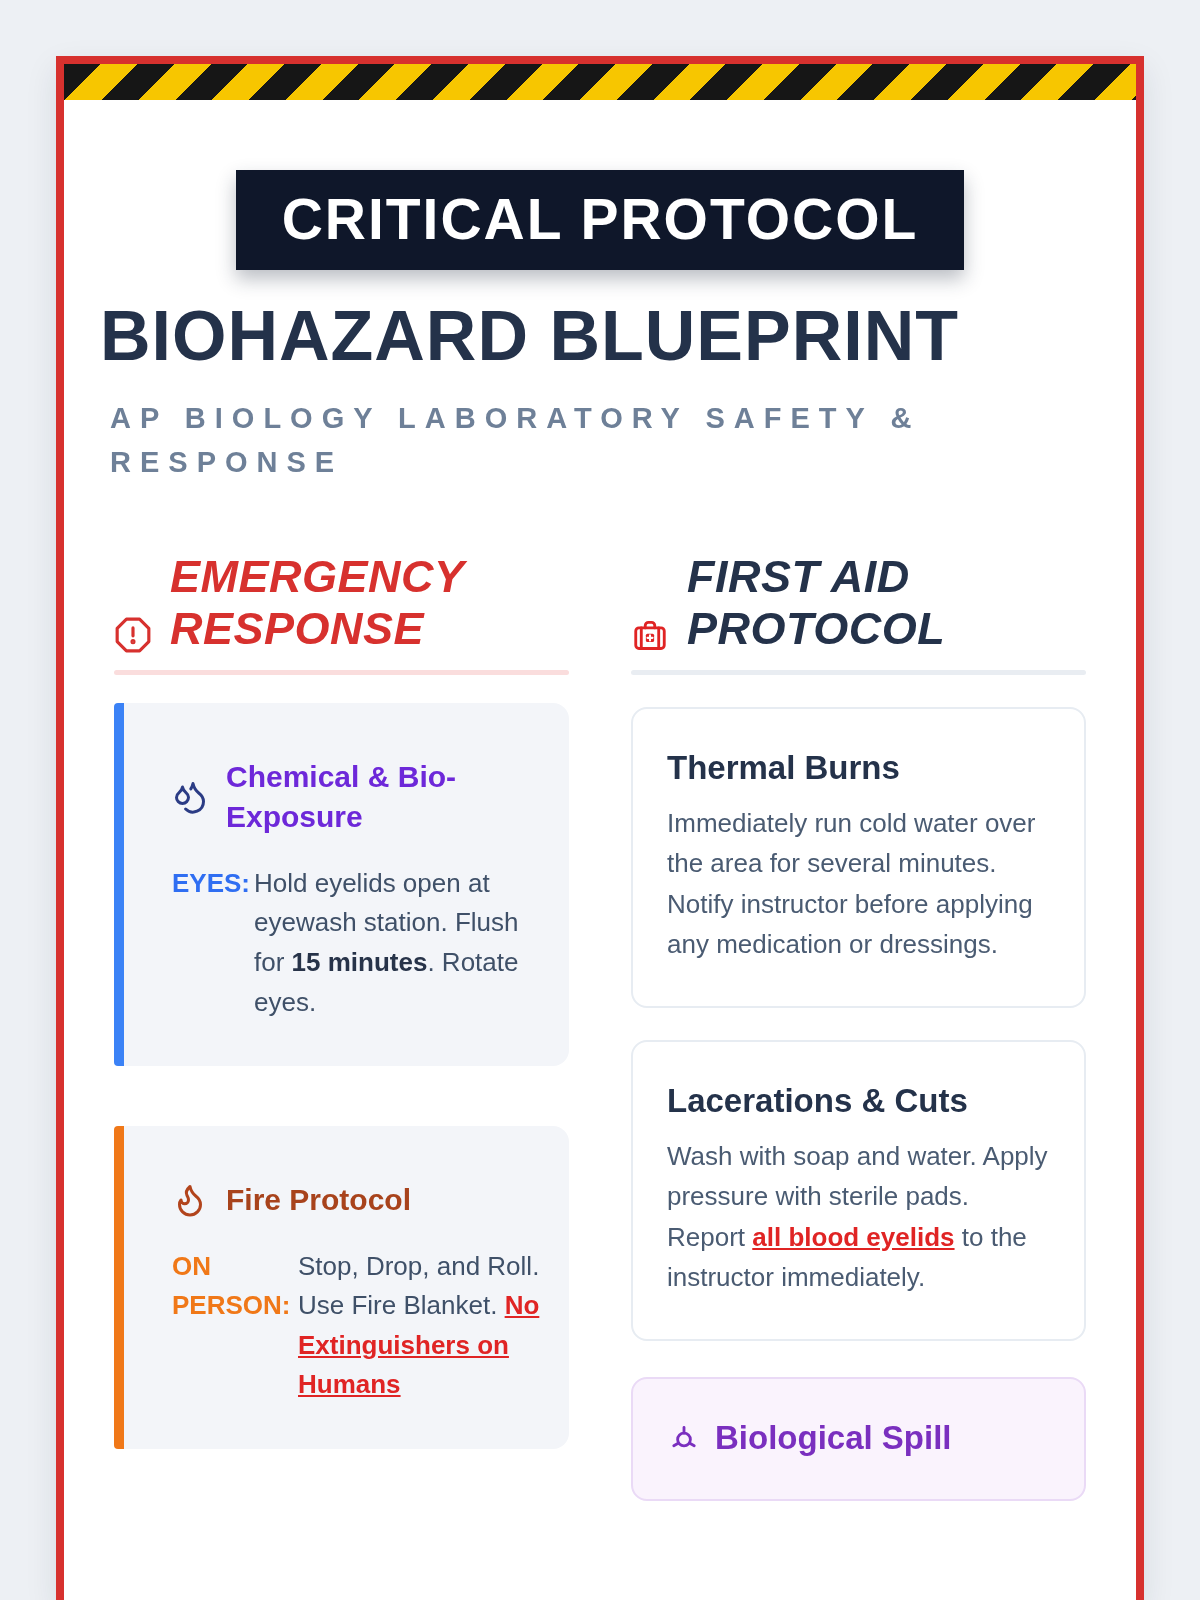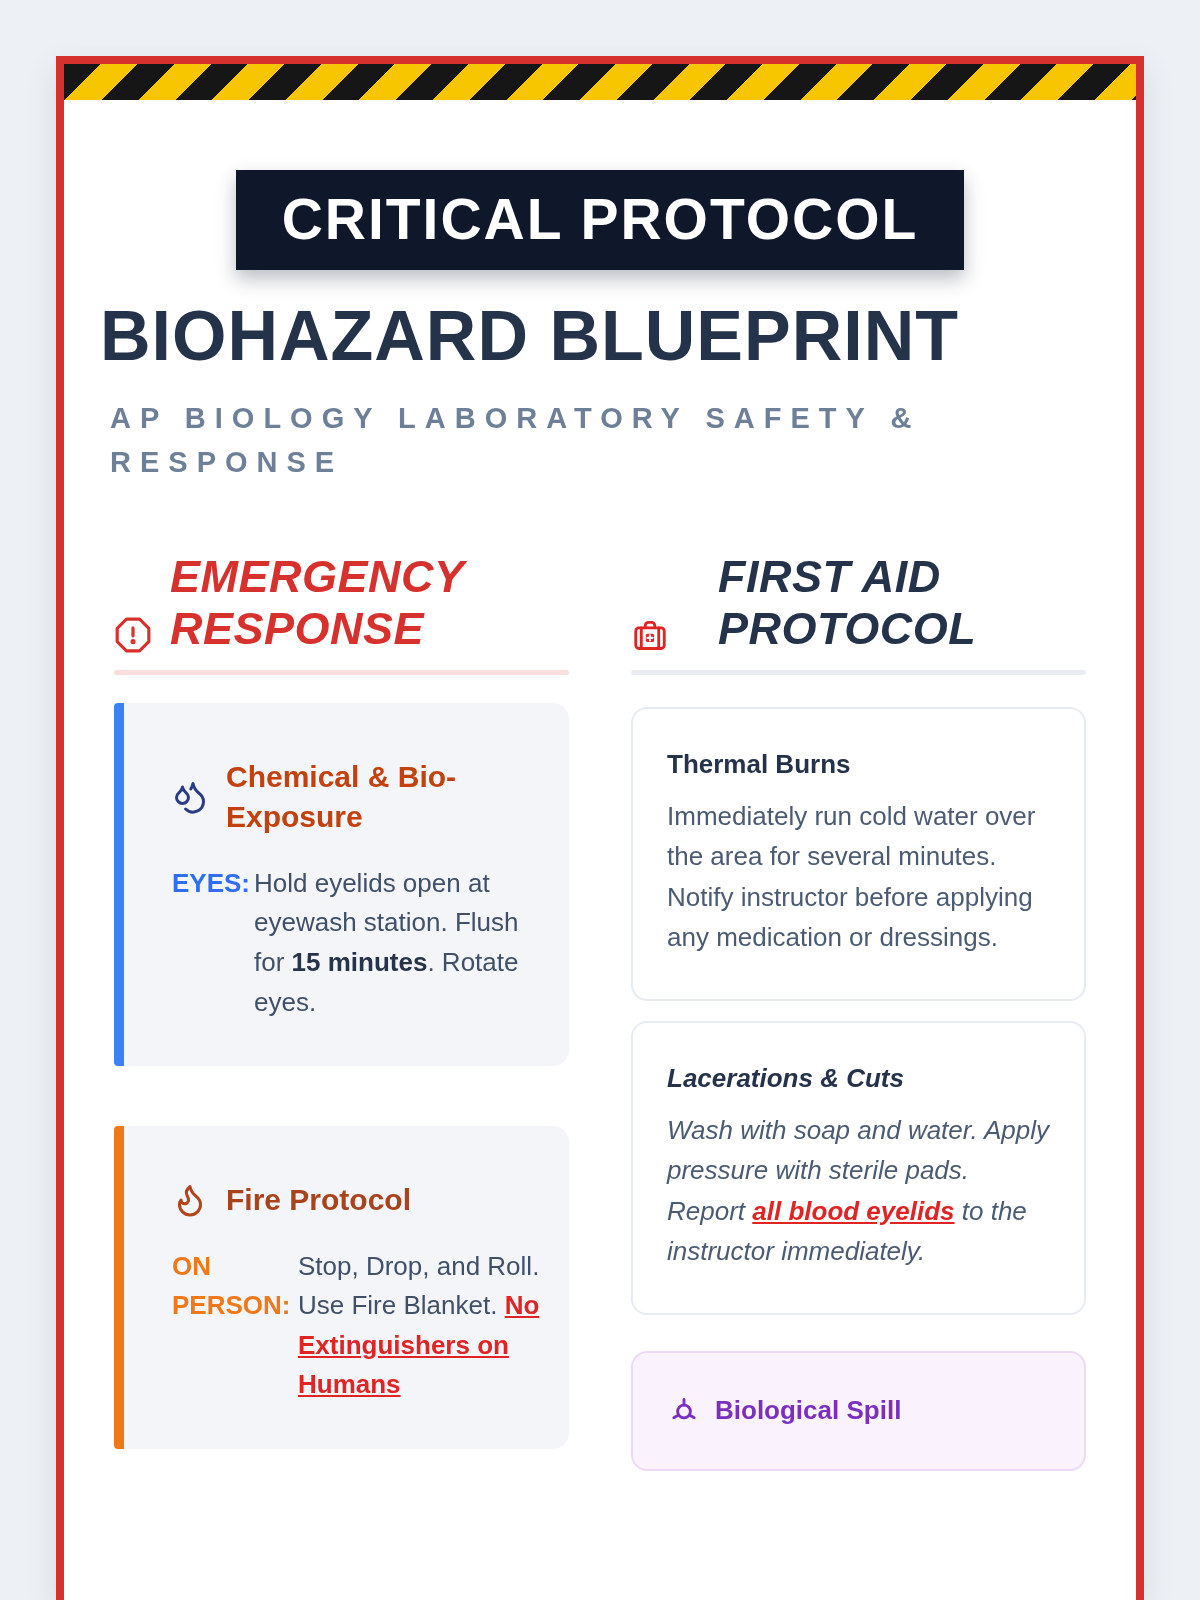--- a/index.html
+++ b/index.html
@@ -48,58 +48,58 @@
     padding:0 50px; margin-top:66px;
   }
   .section-heading {
     display:flex; align-items:flex-end; gap:18px;
   }
   .section-heading .h-text {
     font-size:45px; line-height:1.14; font-weight:800; font-style:italic;
     letter-spacing:.5px;
   }
   .section-heading.red .h-text { color:#d7312e; }
-  .section-heading.navy .h-text { color:#24324a;margin-left:31px; }
+  .section-heading.navy .h-text { color:#24324a; }
   .heading-rule { height:5px; margin-top:16px; border-radius:3px; }
   .heading-rule.pink { background:#fadddd; }
   .heading-rule.gray { background:#e9edf2; }
 
   
   .proto-card {
     margin-top:28px;
     background:#f3f5f9;
     border-radius:4px 16px 16px 4px;
     padding:54px 26px 44px 48px;
   }
   .proto-card.blue   { border-left:10px solid #3b82f6; }
   .proto-card.orange { border-left:10px solid #f07818; }
   .proto-title-row { display:flex; align-items:center; gap:18px; }
   .proto-title { font-size:30px; font-weight:800; line-height:1.35; }
-  .proto-card.blue   .proto-title { color:#c2410c; }
+  .proto-card.blue   .proto-title { color:#6d28d9; }
   .proto-card.orange .proto-title { color:#a8431c; }
   .proto-row { display:flex; margin-top:26px; }
   .proto-label {
     flex:0 0 auto; font-weight:800; font-size:26px; line-height:1.52;
   }
   .proto-card.blue   .proto-label { width:82px;  color:#2f6ef2; }
   .proto-card.orange .proto-label { width:126px; color:#f07818; }
   .proto-text {
     flex:1 1 auto; font-size:26px; line-height:1.52; color:#3f5068;
   }
 
   
   .aid-card {
     margin-top:32px;
     background:#ffffff;
     border:2px solid #e7ecf2;
     border-radius:16px;
     padding:40px 34px 42px;
   }
   .aid-card.purple { background:#faf3fd; border-color:#eadaf6; }
-  .aid-title { font-size:26px; font-weight:800; color:#24324a; }
+  .aid-title { font-size:33px; font-weight:800; color:#24324a; }
   .aid-title-row { display:flex; align-items:center; gap:14px; }
   .aid-card.purple .aid-title { color:#7a2fbf; }
   .aid-body { margin-top:16px; font-size:26px; line-height:1.55; color:#4a5b72; }
 
   
   .seg-b { font-weight:700; color:#273349; }
   .seg-u { text-decoration:underline; }
   .seg-red { color:#e02424; }
   .seg-red.seg-b { color:#e02424; }
 
@@ -179,21 +179,21 @@
         </span>
         <div class="h-text">FIRST AID PROTOCOL</div>
       </div>
       <div class="heading-rule gray"></div>
 
       <div class="aid-card">
         <div class="aid-title">Thermal Burns</div>
         <div class="aid-body"><span>Immediately run cold water over the area for several minutes. Notify instructor before applying any medication or dressings.</span></div>
       </div>
 
-      <div class="aid-card" style="margin-top:20px;font-style:italic;">
+      <div class="aid-card" style="margin-top:32px;">
         <div class="aid-title">Lacerations &amp; Cuts</div>
         <div class="aid-body"><span>Wash with soap and water. Apply pressure with sterile pads. Report </span><span class="seg-b seg-u seg-red">all blood eyelids</span><span> to the instructor immediately.</span></div>
       </div>
 
       <div class="aid-card purple" style="margin-top:36px;">
         <div class="aid-title-row">
           <span class="icon">
             <svg width="34" height="34" viewBox="0 0 24 24" fill="none" stroke="#7a2fbf" stroke-width="2" stroke-linecap="round" stroke-linejoin="round">
               <circle cx="12" cy="13" r="4.5"></circle>
               <path d="M12 8.5V4.5"></path>

